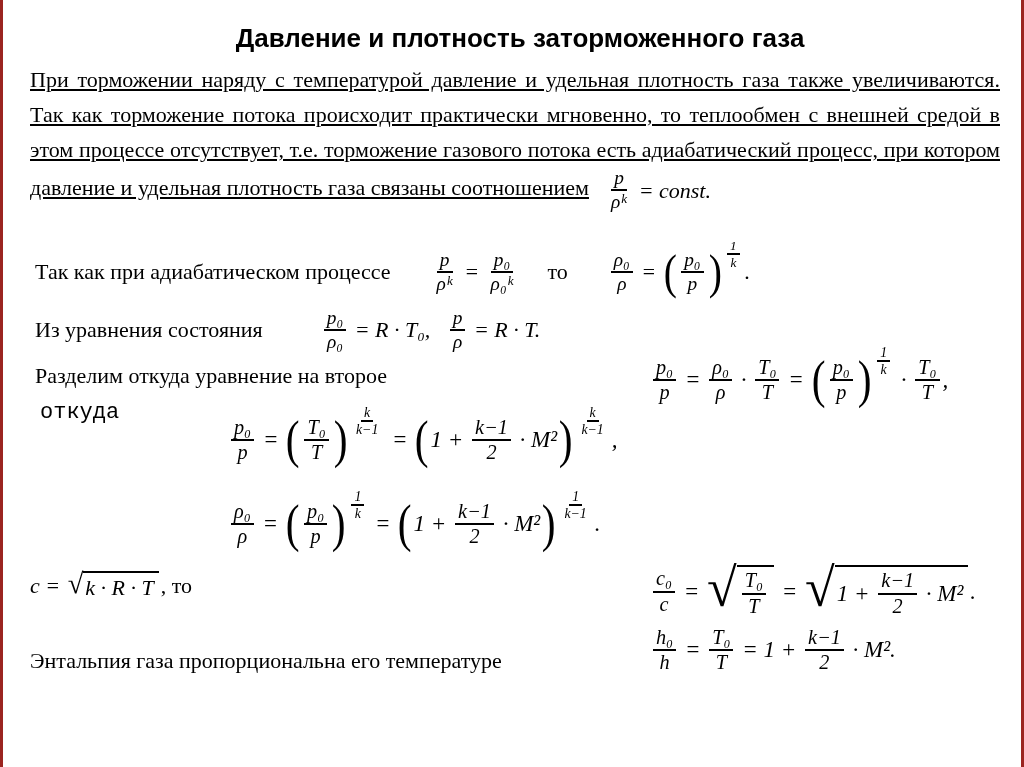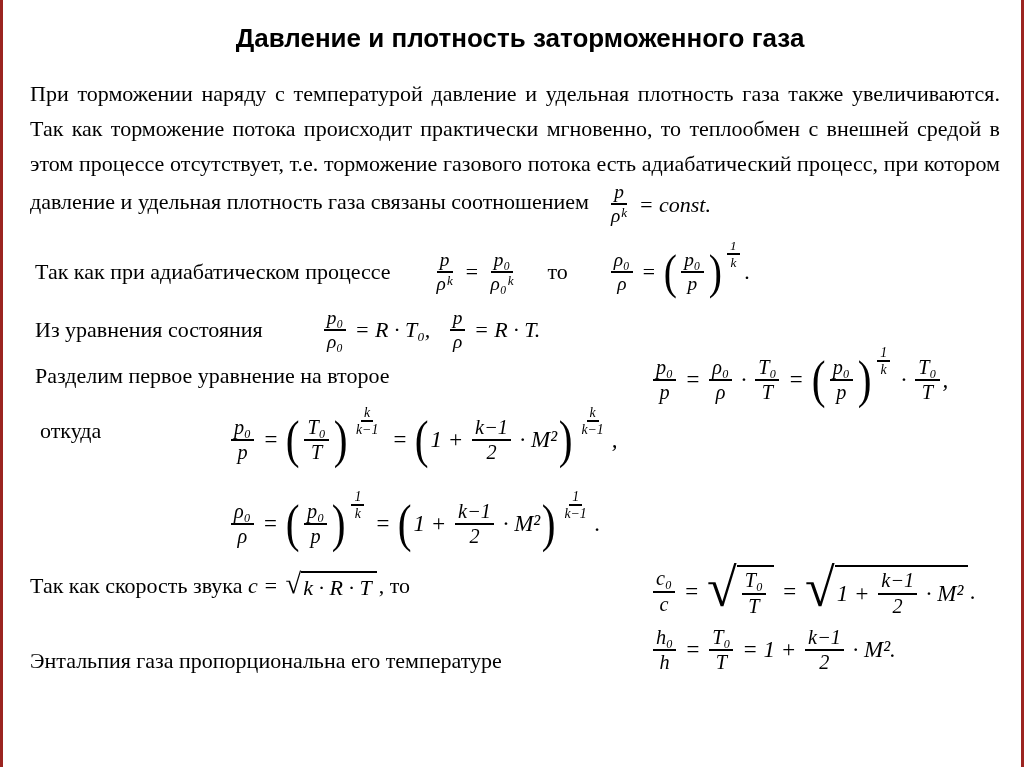--- a/index.html
+++ b/index.html
@@ -10,22 +10,22 @@
   .edge-bar{position:absolute;top:0;bottom:0;width:3px;}
   .edge-bar.left{left:0;}
   .edge-bar.right{right:0;}
 
   .slide-title{
     position:absolute;top:6px;left:0;right:0;text-align:center;
     font-family:"Liberation Sans",sans-serif;font-weight:700;font-size:26px;margin-left:16px;
   }
 
   .intro{
-    position:absolute;top:54px;left:30px;width:970px;
-    font-size:22px;line-height:35px;text-align:justify;
+    position:absolute;top:40px;left:30px;width:970px;
+    font-size:22px;line-height:35px;text-align:justify;text-decoration:underline;
   }
   .intro .math{margin-left:16px;}
 
   .abs{position:absolute;}
   .row{display:flex;align-items:center;white-space:pre;font-size:22px;}
   .lbl{font-size:22px;white-space:pre;}
 
   
   .math{display:inline-flex;align-items:center;font-style:italic;white-space:pre;vertical-align:middle;font-size:22px;}
   .math.big{font-size:23px;}
@@ -45,21 +45,21 @@
   .sqrt.tall .rad{font-size:2.35em;margin-top:-0.08em;}
 
   
   #row-adiabatic{top:240px;left:35px;height:64px;}
   #row-adiabatic .math{margin-left:40px;}
   #row-adiabatic .mid{margin-left:28px;}
   #row-state{top:302px;left:35px;height:56px;}
   #row-state .math{margin-left:58px;}
   #lbl-divide{top:363px;left:35px;}
   #f-divide{top:345px;left:650px;height:70px;display:flex;align-items:center;}
-  #lbl-whence{top:418px;left:40px;}
+  #lbl-whence{top:400px;left:40px;font-family:Liberation Mono, monospace;}
   #f-p-ratio{top:402px;left:228px;height:76px;display:flex;align-items:center;}
   #f-rho-ratio{top:486px;left:228px;height:76px;display:flex;align-items:center;}
   #row-sound{top:560px;left:30px;height:52px;}
   #f-sound{top:538px;left:650px;height:80px;display:flex;align-items:flex-end;}
   #lbl-enthalpy{top:648px;left:30px;}
   #f-enthalpy{top:626px;left:650px;height:70px;display:flex;align-items:flex-start;}
 </style>
 </head>
 <body>
 
@@ -75,35 +75,34 @@
   <span class="math"><span class="frac"><span class="num"><span class="mtext">p</span></span><span class="den"><span class="mtext">ρ</span><span class="msup"><span class="mtext">k</span></span></span></span><span class="mtext"> = </span><span class="frac"><span class="num"><span class="mtext">p₀</span></span><span class="den"><span class="mtext">ρ₀</span><span class="msup"><span class="mtext">k</span></span></span></span></span>
   <span class="lbl mid">то</span>
   <span class="math"><span class="frac"><span class="num"><span class="mtext">ρ₀</span></span><span class="den"><span class="mtext">ρ</span></span></span><span class="mtext"> = </span><span class="pgroup"><span class="paren">(</span><span class="pbody"><span class="frac"><span class="num"><span class="mtext">p₀</span></span><span class="den"><span class="mtext">p</span></span></span></span><span class="paren">)</span></span><span class="msup"><span class="frac"><span class="num"><span class="mtext">1</span></span><span class="den"><span class="mtext">k</span></span></span></span><span class="mtext">.</span></span>
 </div>
 
 <div class="row abs" id="row-state">
   <span class="lbl">Из уравнения состояния</span>
   <span class="math"><span class="frac"><span class="num"><span class="mtext">p₀</span></span><span class="den"><span class="mtext">ρ₀</span></span></span><span class="mtext"> = R · T₀,   </span><span class="frac"><span class="num"><span class="mtext">p</span></span><span class="den"><span class="mtext">ρ</span></span></span><span class="mtext"> = R · T.</span></span>
 </div>
 
-<div class="lbl abs" id="lbl-divide">Разделим первое уравнение на второе</div>
+<div class="lbl abs" id="lbl-divide">Разделим откуда уравнение на второе</div>
 <div class="abs" id="f-divide">
   <span class="math big"><span class="frac"><span class="num"><span class="mtext">p₀</span></span><span class="den"><span class="mtext">p</span></span></span><span class="mtext"> = </span><span class="frac"><span class="num"><span class="mtext">ρ₀</span></span><span class="den"><span class="mtext">ρ</span></span></span><span class="mtext"> · </span><span class="frac"><span class="num"><span class="mtext">T₀</span></span><span class="den"><span class="mtext">T</span></span></span><span class="mtext"> = </span><span class="pgroup"><span class="paren">(</span><span class="pbody"><span class="frac"><span class="num"><span class="mtext">p₀</span></span><span class="den"><span class="mtext">p</span></span></span></span><span class="paren">)</span></span><span class="msup"><span class="frac"><span class="num"><span class="mtext">1</span></span><span class="den"><span class="mtext">k</span></span></span></span><span class="mtext"> · </span><span class="frac"><span class="num"><span class="mtext">T₀</span></span><span class="den"><span class="mtext">T</span></span></span><span class="mtext">,</span></span>
 </div>
 
 <div class="lbl abs" id="lbl-whence">откуда</div>
 <div class="abs" id="f-p-ratio">
   <span class="math big"><span class="frac"><span class="num"><span class="mtext">p₀</span></span><span class="den"><span class="mtext">p</span></span></span><span class="mtext"> = </span><span class="pgroup"><span class="paren">(</span><span class="pbody"><span class="frac"><span class="num"><span class="mtext">T₀</span></span><span class="den"><span class="mtext">T</span></span></span></span><span class="paren">)</span></span><span class="msup"><span class="frac"><span class="num"><span class="mtext">k</span></span><span class="den"><span class="mtext">k−1</span></span></span></span><span class="mtext"> = </span><span class="pgroup"><span class="paren">(</span><span class="pbody"><span class="mtext">1 + </span><span class="frac"><span class="num"><span class="mtext">k−1</span></span><span class="den"><span class="mtext">2</span></span></span><span class="mtext"> · M²</span></span><span class="paren">)</span></span><span class="msup"><span class="frac"><span class="num"><span class="mtext">k</span></span><span class="den"><span class="mtext">k−1</span></span></span></span><span class="mtext">,</span></span>
 </div>
 <div class="abs" id="f-rho-ratio">
   <span class="math big"><span class="frac"><span class="num"><span class="mtext">ρ₀</span></span><span class="den"><span class="mtext">ρ</span></span></span><span class="mtext"> = </span><span class="pgroup"><span class="paren">(</span><span class="pbody"><span class="frac"><span class="num"><span class="mtext">p₀</span></span><span class="den"><span class="mtext">p</span></span></span></span><span class="paren">)</span></span><span class="msup"><span class="frac"><span class="num"><span class="mtext">1</span></span><span class="den"><span class="mtext">k</span></span></span></span><span class="mtext"> = </span><span class="pgroup"><span class="paren">(</span><span class="pbody"><span class="mtext">1 + </span><span class="frac"><span class="num"><span class="mtext">k−1</span></span><span class="den"><span class="mtext">2</span></span></span><span class="mtext"> · M²</span></span><span class="paren">)</span></span><span class="msup"><span class="frac"><span class="num"><span class="mtext">1</span></span><span class="den"><span class="mtext">k−1</span></span></span></span><span class="mtext">.</span></span>
 </div>
 
 <div class="row abs" id="row-sound">
-  <span class="lbl">Так как скорость звука </span>
   <span class="math"><span class="mtext">c = </span><span class="sqrt"><span class="rad">√</span><span class="radbody"><span class="mtext">k · R · T</span></span></span></span>
   <span class="lbl">, то</span>
 </div>
 <div class="abs" id="f-sound">
   <span class="math big"><span class="frac"><span class="num"><span class="mtext">c₀</span></span><span class="den"><span class="mtext">c</span></span></span><span class="mtext"> = </span><span class="sqrt tall"><span class="rad">√</span><span class="radbody"><span class="frac"><span class="num"><span class="mtext">T₀</span></span><span class="den"><span class="mtext">T</span></span></span></span></span><span class="mtext"> = </span><span class="sqrt tall"><span class="rad">√</span><span class="radbody"><span class="mtext">1 + </span><span class="frac"><span class="num"><span class="mtext">k−1</span></span><span class="den"><span class="mtext">2</span></span></span><span class="mtext"> · M²</span></span></span><span class="mtext">.</span></span>
 </div>
 
 <div class="lbl abs" id="lbl-enthalpy">Энтальпия газа пропорциональна его температуре</div>
 <div class="abs" id="f-enthalpy">
   <span class="math big"><span class="frac"><span class="num"><span class="mtext">h₀</span></span><span class="den"><span class="mtext">h</span></span></span><span class="mtext"> = </span><span class="frac"><span class="num"><span class="mtext">T₀</span></span><span class="den"><span class="mtext">T</span></span></span><span class="mtext"> = 1 + </span><span class="frac"><span class="num"><span class="mtext">k−1</span></span><span class="den"><span class="mtext">2</span></span></span><span class="mtext"> · M².</span></span>

